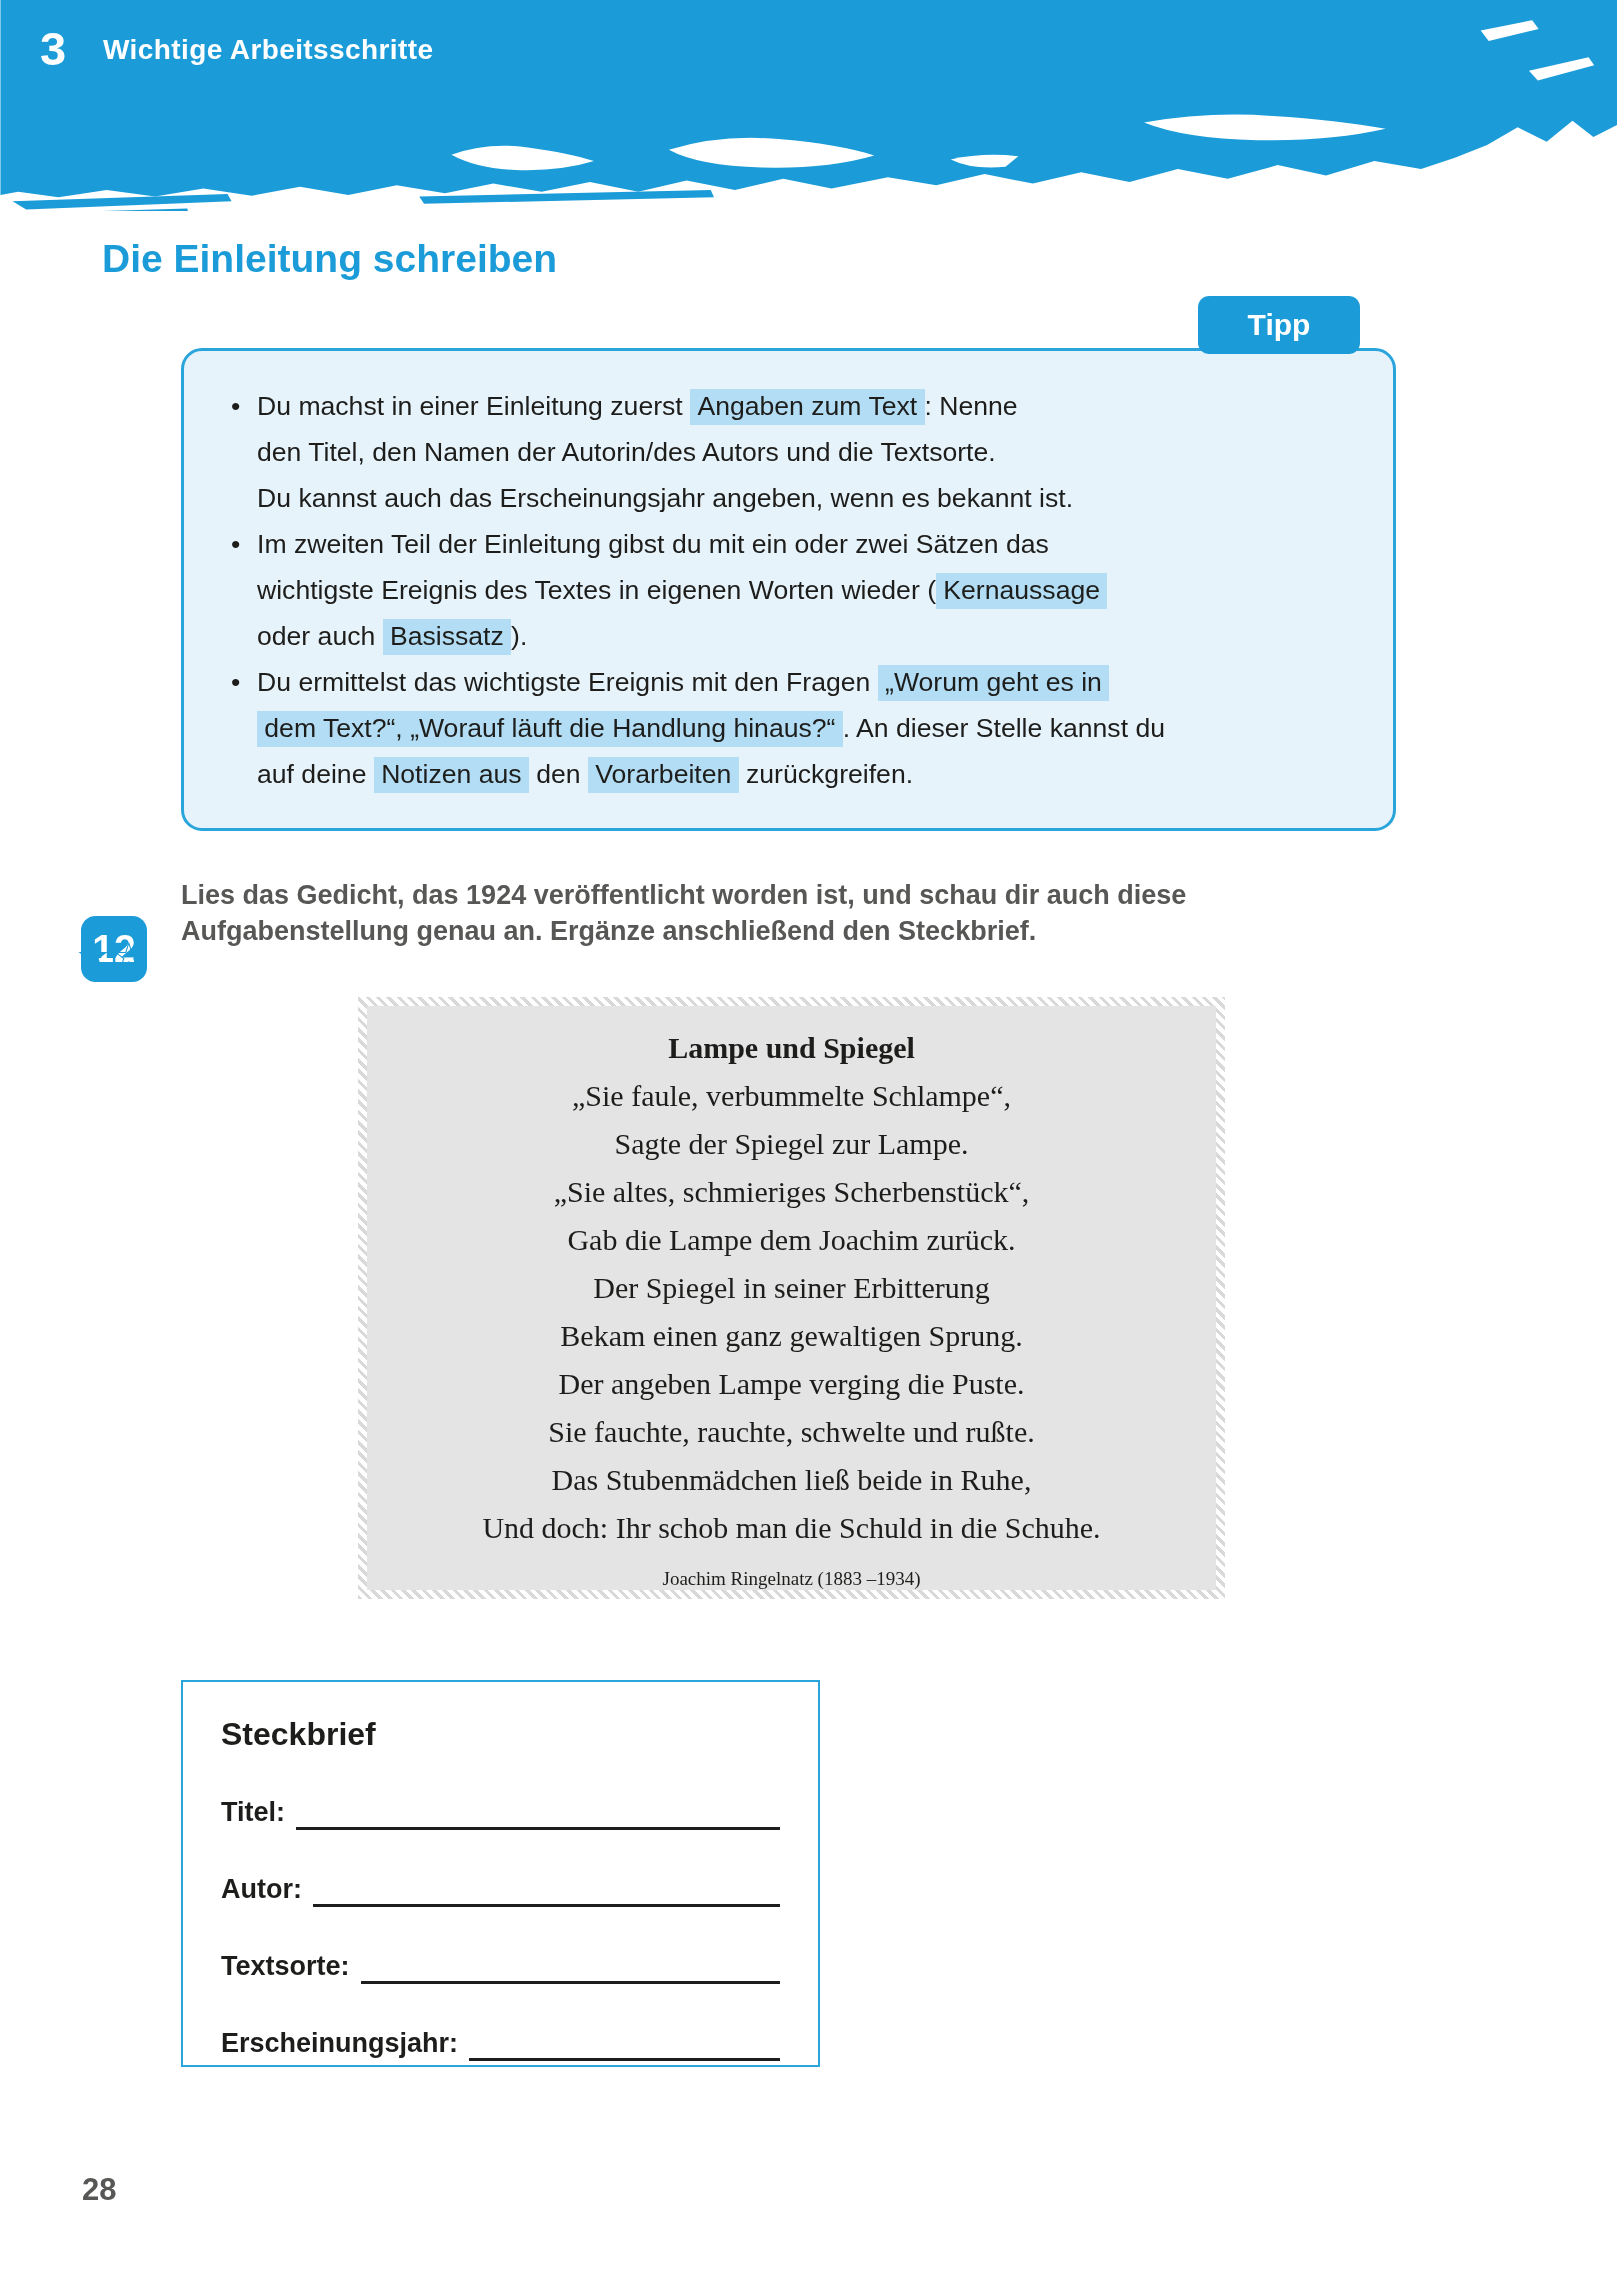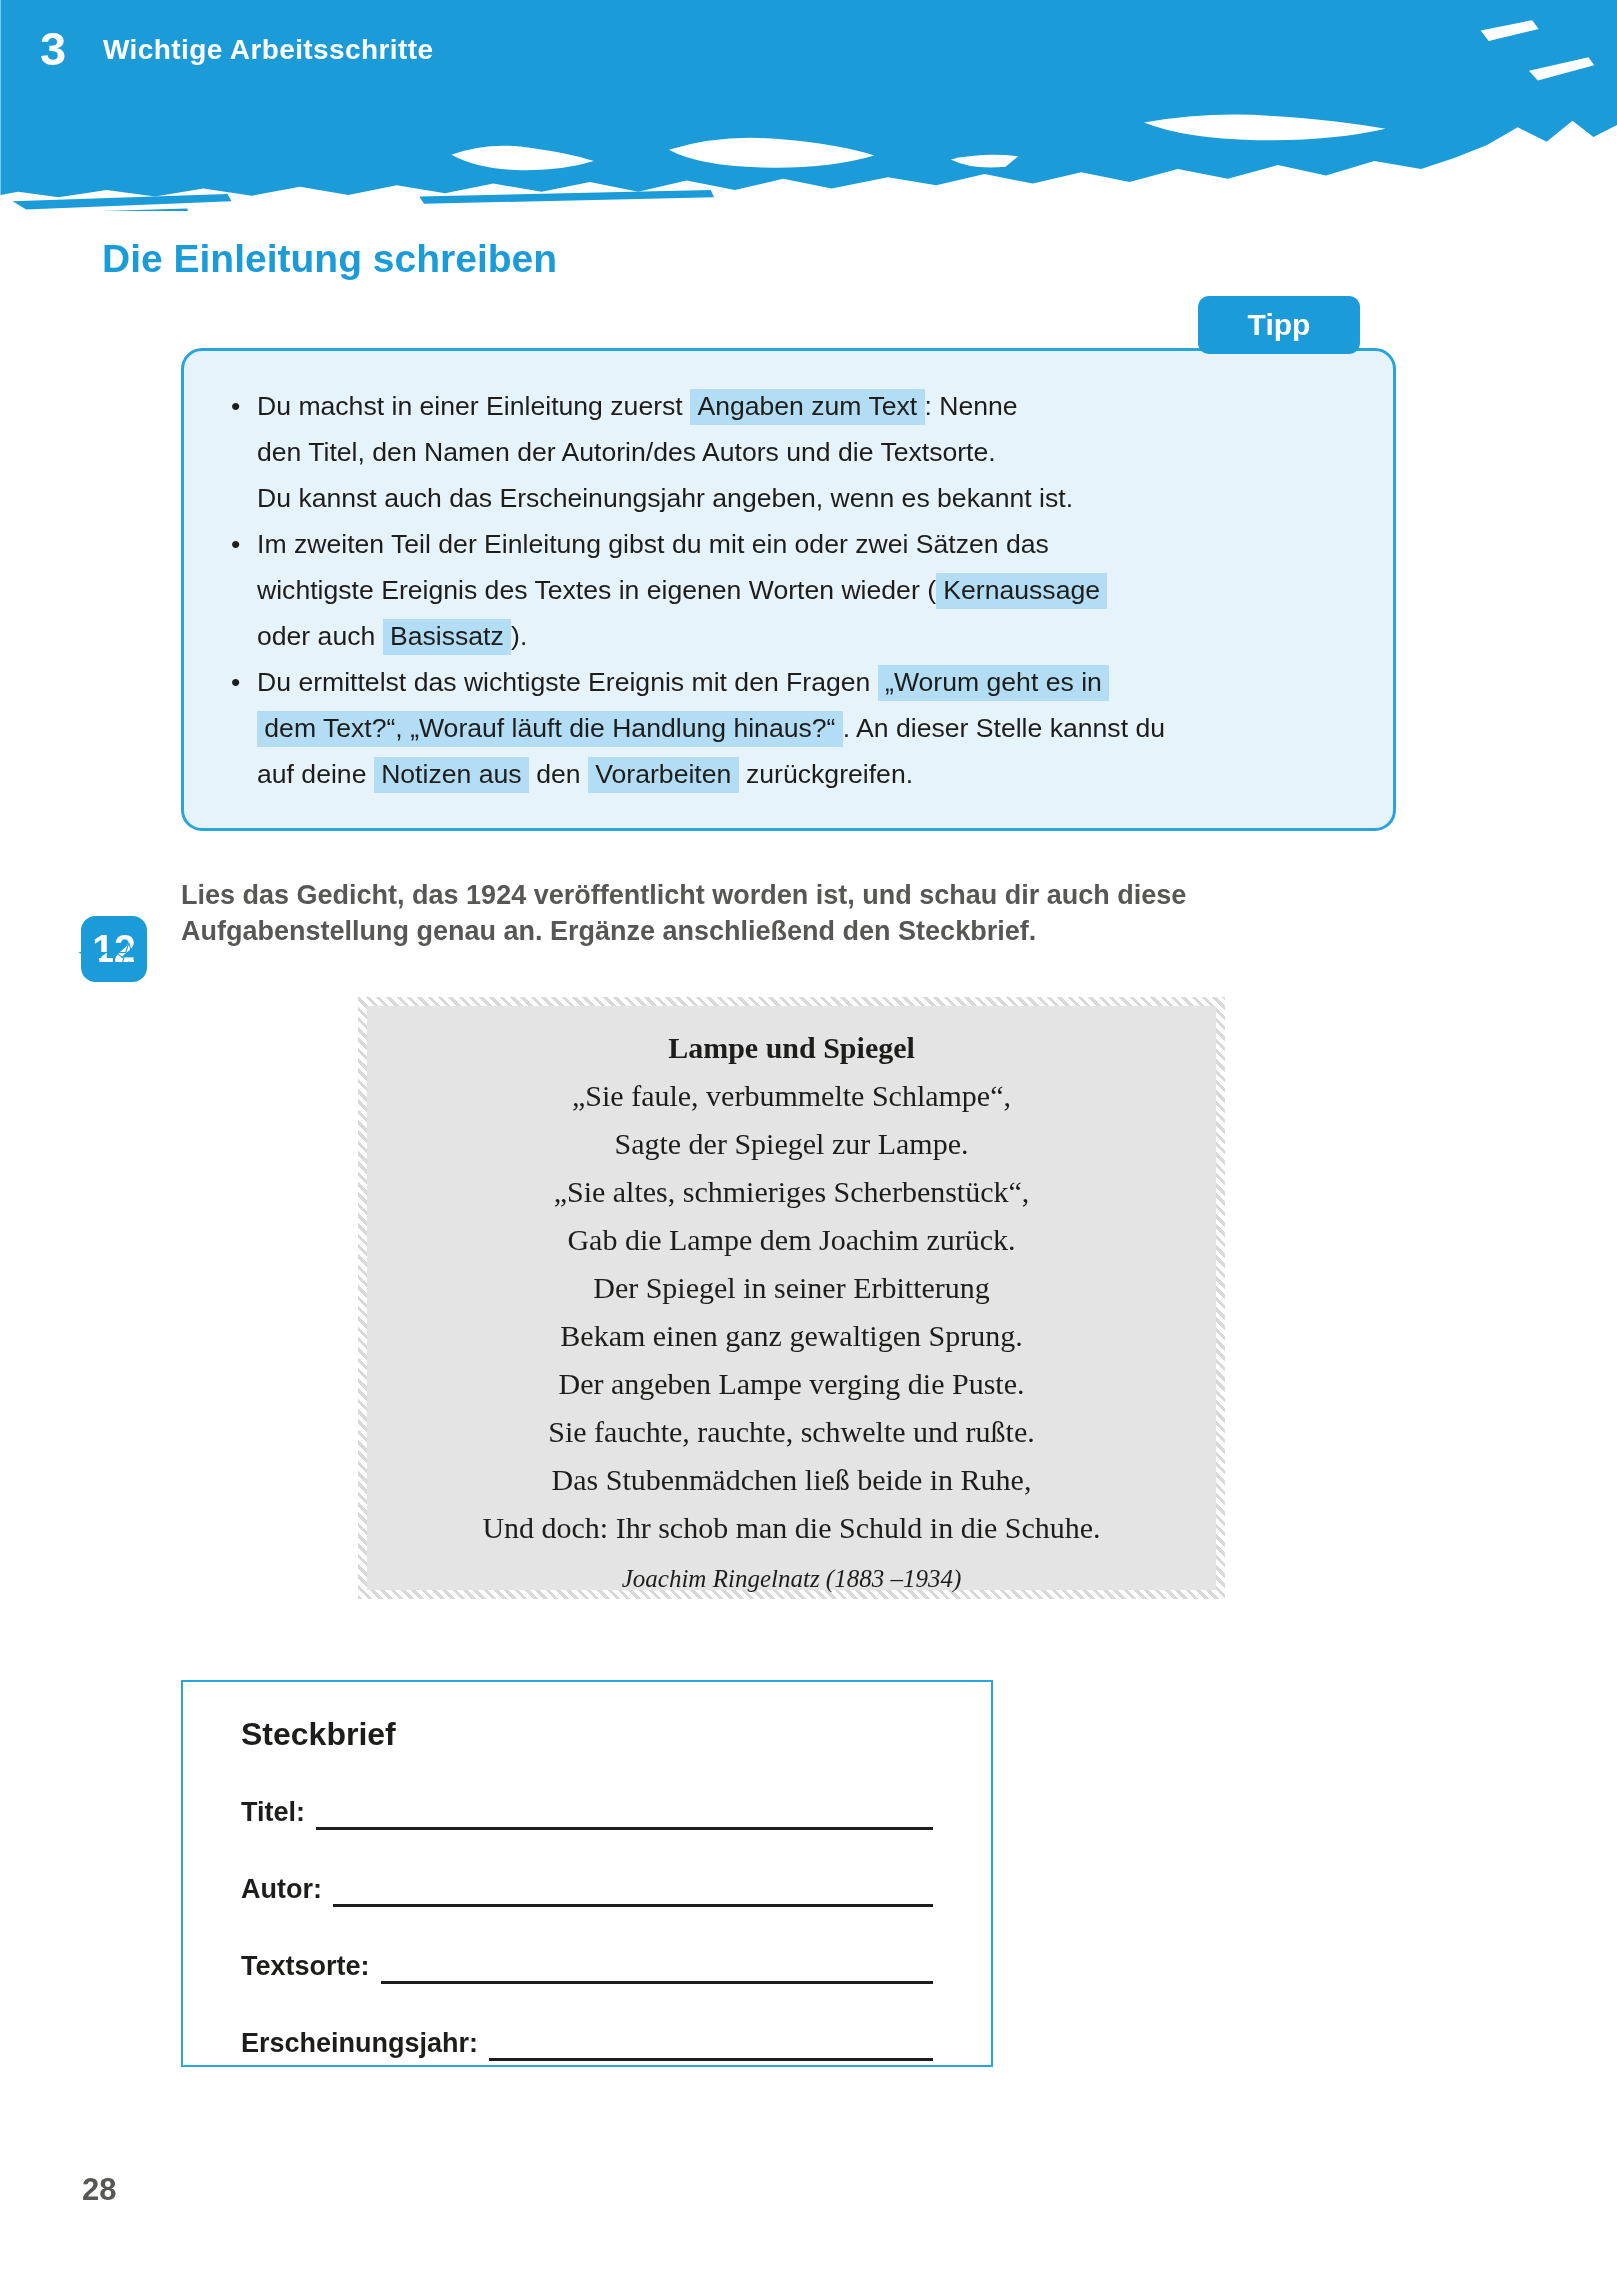--- a/index.html
+++ b/index.html
@@ -73,27 +73,27 @@
     box-sizing:border-box; padding:8.9px;
     background:repeating-linear-gradient(45deg,#d9d9d9 0 3.2px,#ffffff 3.2px 7.3px);
   }
   .poem {
     width:100%; height:100%; box-sizing:border-box;
     background:var(--poem-bg,#e4e4e4);
     font-family:"Liberation Serif", serif; color:#1d1d1b;
     text-align:center; font-size:30px; line-height:48px; padding-top:17.7px;
   }
   .poem-title { font-weight:bold; }
-  .poem-author { font-size:25px; padding-top:3.2px;font-style:italic; }
+  .poem-author { font-size:19px; padding-top:3.2px; }
 
   
   .profile-box {
-    position:absolute; left:181px; top:1680px; width:812px; height:387px;
+    position:absolute; left:181px; top:1680px; width:639px; height:387px;
     box-sizing:border-box; border:2.4px solid var(--tip-border,#2aa5dc);
-    background:#fff; padding:34px 58px;
+    background:#fff; padding:34px 38px;
   }
   .profile-title { font-size:32px; font-weight:bold; }
   .field { display:flex; margin-top:42px; font-size:27px; font-weight:bold; line-height:35px; }
   .field .line { flex:1; margin-left:11.3px; border-bottom:3.2px solid var(--ink,#1d1d1b); }
 
   
   .page-num {
     position:absolute; left:82px; top:2172px;
     font-size:31px; font-weight:bold; color:var(--gray,#575756);
   }

